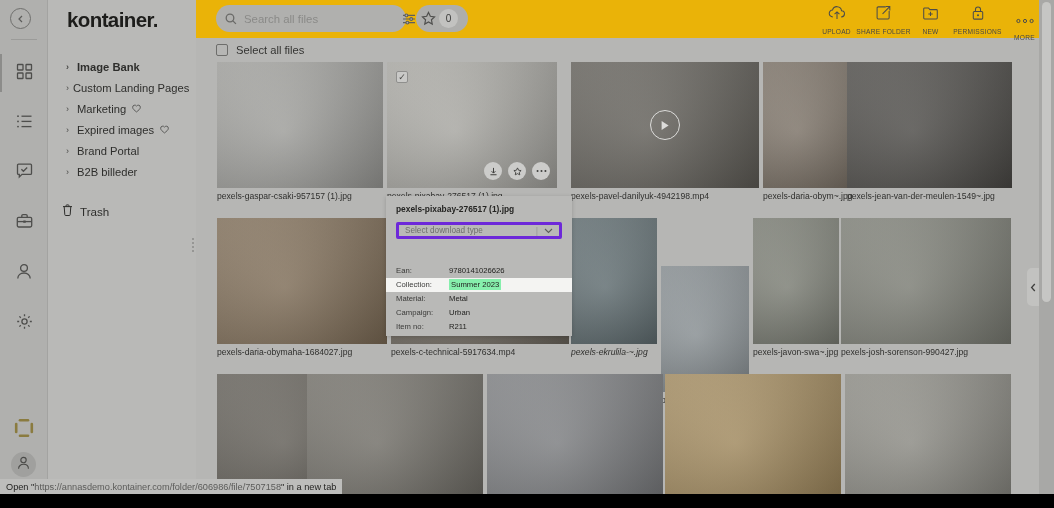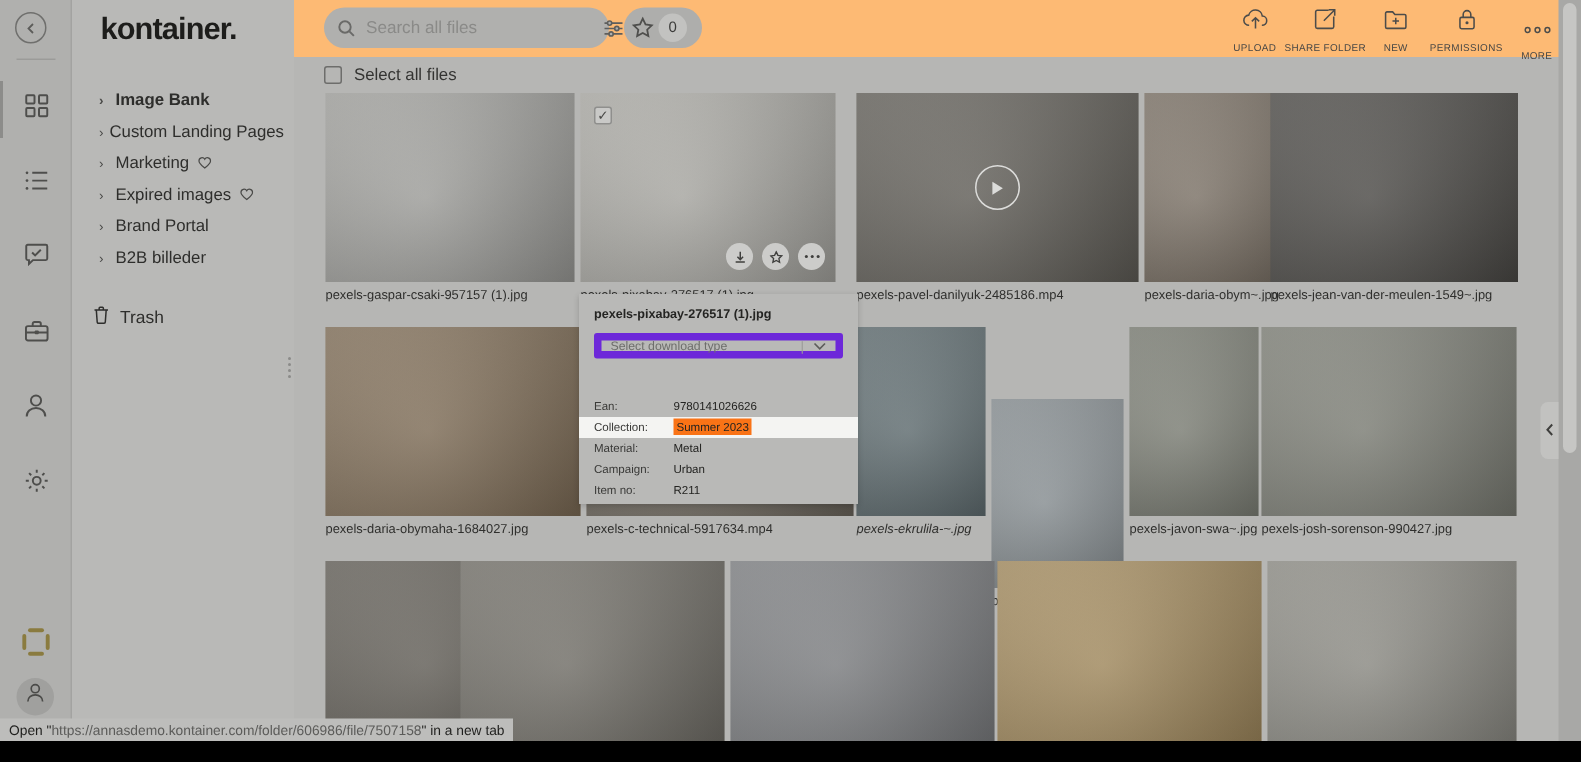--- a/index.html
+++ b/index.html
@@ -82,21 +82,21 @@
   }
   #drag-handle i { background: #8b8b89; border-radius: 50%; }
 
   
   #main {
     position: absolute; left: 196px; top: 0; right: 0; bottom: 0;
     background: #b6b6b4;
   }
   #topbar {
     position: absolute; left: 0; top: 0; right: 0; height: 38px;
-    background: #fdba74;
+    background: #eab308;
   }
   #search-wrap {
     position: absolute; left: 20px; top: 5px;
     width: 190px; height: 27px; border-radius: 14px;
     background: #b0b0ae; display: flex; align-items: center; padding: 0 9px;
   }
   #search-wrap .s-icon { color: #6a6a68; display: flex; }
   #search-input {
     flex: 1; border: 0; outline: 0; background: transparent;
     font-family: "Liberation Sans", sans-serif; font-size: 11.4px;
@@ -177,37 +177,37 @@
     position: absolute; left: 386px; top: 196px; width: 186px; height: 140px;
     background: #b9b9b7; overflow: hidden; z-index: 20;
     box-shadow: 0 1px 4px rgba(0,0,0,0.18);
   }
   #detail .dtitle {
     font-size: 8.4px; font-weight: 700; color: #242422;
     padding: 8px 10px 0 10px;
   }
   #dd-select {
     margin: 8px 10px 0 10px; height: 17px;
-    border: 5px solid #6d28d9; border-radius: 2px;
+    border: 3px solid #6d28d9; border-radius: 2px;
     display: flex; align-items: center; padding: 0 6px;
     font-size: 8.2px; color: #6e6e6c;
   }
   #dd-select .dd-sep {
     margin-left: auto; color: #9a9a98; padding-right: 6px; font-size: 9px;
   }
   #dd-select .dd-chev { color: #5c5c5a; display: flex; }
   #meta { margin: 25px 0 0 0; }
   .meta-row {
     display: flex; font-size: 7.7px; color: #2c2c2a;
     padding: 1.4px 10px; line-height: 1.45;
   }
   .meta-row.hl { background: #f4f4f2; }
   .meta-row .mk { width: 53px; color: #3a3a38; flex: none; }
   .meta-row .mv { color: #232321; }
-  .meta-row.hl .mv { background: #f97316; padding: 0 2px; }
+  .meta-row.hl .mv { background: #86efac; padding: 0 2px; }
 
   
   #right-handle {
     position: absolute; right: 15px; top: 268px;
     width: 12px; height: 38px; border-radius: 5px 0 0 5px;
     background: #c2c2c0; display: flex; align-items: center;
     justify-content: center; color: #3f3f3d; z-index: 10;
   }
   #rscroll {
     position: absolute; right: 0; top: 0; width: 15px; height: 508px;
@@ -497,21 +497,21 @@
             </div>
             <div class="caption" style="max-width:186px">pexels-pixabay-276517 (1).jpg</div>
           </div>
           <div class="tile" style="left: 354px; width: 188px; height: 126px;">
             <div class="thumb" style="background:#6d6a63;background-image:linear-gradient(150deg,rgba(255,255,255,.16),rgba(0,0,0,.22)),radial-gradient(circle at 40% 55%,rgba(255,255,255,.12),rgba(0,0,0,.18));"></div>
             <div class="playbtn">
               <svg width="10" height="11" viewBox="0 0 10 11" fill="currentColor">
                 <path d="M1.6 1.1l7 4.4-7 4.4z"></path>
               </svg>
             </div>
-            <div class="caption" style="max-width:204px">pexels-pavel-danilyuk-2485186.mp4</div>
+            <div class="caption" style="max-width:204px">pexels-pavel-danilyuk-4942198.mp4</div>
           </div>
           <div class="tile" style="left: 546px; width: 86px; height: 126px;">
             <div class="thumb" style="background:#8d8275;background-image:linear-gradient(150deg,rgba(255,255,255,.16),rgba(0,0,0,.22)),radial-gradient(circle at 40% 55%,rgba(255,255,255,.12),rgba(0,0,0,.18));"></div>
             <div class="caption" style="max-width:102px">pexels-daria-obym~.jpg</div>
           </div>
           <div class="tile" style="left: 630px; width: 165px; height: 126px;">
             <div class="thumb" style="background:#55534f;background-image:linear-gradient(150deg,rgba(255,255,255,.16),rgba(0,0,0,.22)),radial-gradient(circle at 40% 55%,rgba(255,255,255,.12),rgba(0,0,0,.18));"></div>
             <div class="caption" style="max-width:181px">pexels-jean-van-der-meulen-1549~.jpg</div>
           </div>
         </div>

